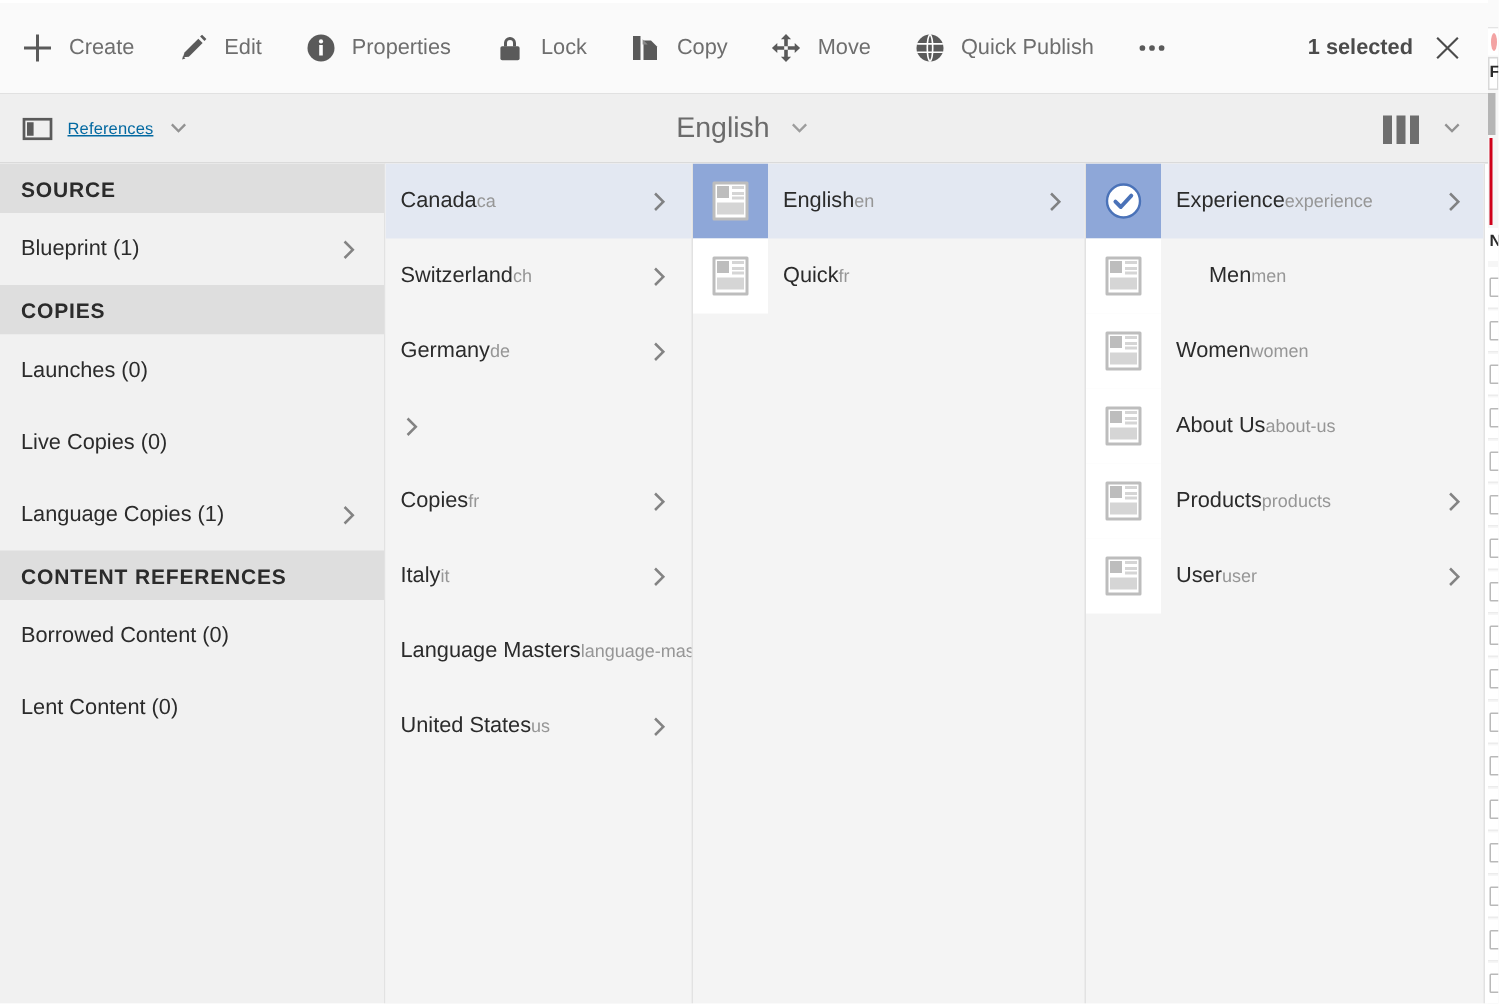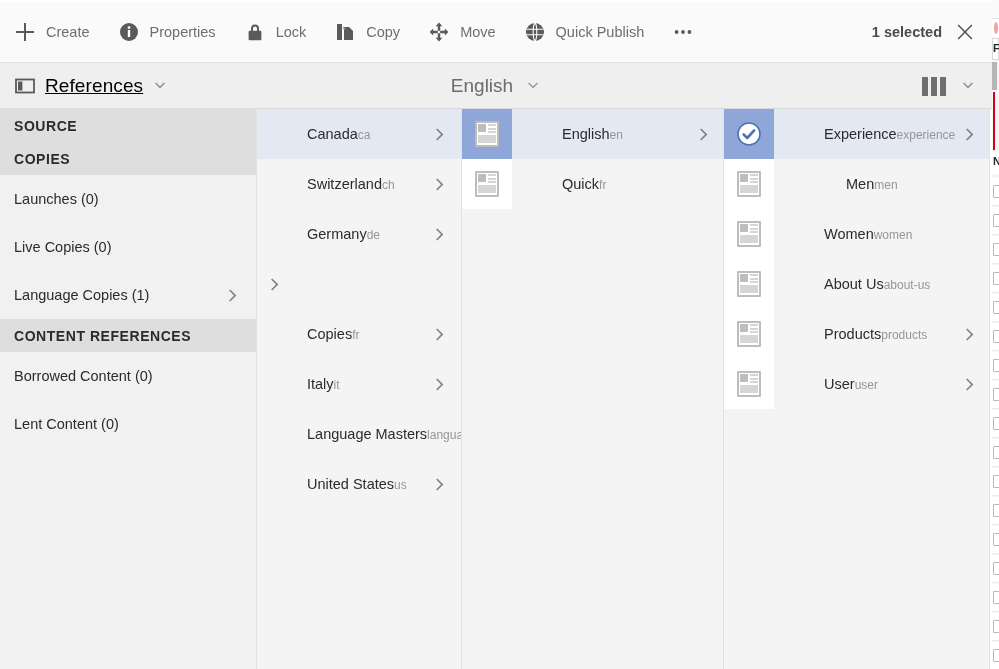--- a/index.html
+++ b/index.html
@@ -44,21 +44,21 @@
     background: #efefef;
     border-bottom: 1px solid #dadada;
   }
   .sh-left {
     position: absolute; left: 14px; top: 0; height: 46px;
     display: flex; align-items: center; gap: 9px;
   }
   .sh-rail-ico { width: 22px; height: 22px; }
   .sh-rail-ico svg { display:block; width:22px; height:22px; }
   .sh-link {
-    color: #000000; font-size: 19px; text-decoration: underline;
+    color: #0369a1; font-size: 11px; text-decoration: underline;
     cursor: pointer; letter-spacing: .1px;
   }
   .sh-caret { width: 16px; height: 16px; opacity: .62; }
   .sh-caret svg { display:block; width:16px; height:16px; }
   .sh-center {
     position: absolute; left: 0; top: 0; width: 992px; height: 46px;
     display: flex; align-items: center; justify-content: center; gap: 12px;
     pointer-events: none;
   }
   .sh-center > * { pointer-events: auto; }
@@ -120,21 +120,21 @@
   .item-thumb {
     width: 50px; flex: none; background: #ffffff;
     display: flex; align-items: center; justify-content: center;
   }
   .item.sel .item-thumb { background: #8ea7d8; }
 
   .item-body {
     flex: 1 1 auto; display: flex; align-items: center;
     padding: 0 10px 0 10px; min-height: 50px;
   }
-  .item-text { flex: 1 1 auto; min-width: 0; padding-left: 0; margin-left: 40px; }
+  .item-text { flex: 1 1 auto; min-width: 0; padding-left: 0; }
   .item-title {
     font-size: 14.5px; color: #2b2b2b; line-height: 1.15;
     white-space: nowrap; overflow: hidden; text-overflow: ellipsis;
   }
   .item-sub {
     font-size: 12px; color: #969696; line-height: 1.3; margin-top: 1px;
     white-space: nowrap; overflow: hidden; text-overflow: ellipsis;
   }
   .item.indent .item-text { padding-left: 22px; }
 
@@ -188,20 +188,30 @@
 
     <div class="tb-item">
       <span class="tb-ico">
         <svg viewBox="0 0 22 22">
             <path d="M10 2h2v8h8v2h-8v8h-2v-8H2v-2h8z" fill="#5a5a5a"></path>
           </svg>
       </span>
       <span class="tb-label">Create</span>
     </div>
 
+    <div class="tb-item">
+      <span class="tb-ico">
+        <svg viewBox="0 0 22 22">
+          <path d="M4 17.2l1 -3.2 9.2 -9.2 2.9 2.9 -9.2 9.2z" fill="#5a5a5a"></path>
+          <path d="M15.4 3.4l1.3 -1.3 2.9 2.9 -1.3 1.3z" fill="#5a5a5a"></path>
+          <path d="M3.4 18.6l2.2 -0.6 -1.6 -1.6z" fill="#5a5a5a"></path>
+        </svg>
+      </span>
+      <span class="tb-label">Edit</span>
+    </div>
 
     <div class="tb-item">
       <span class="tb-ico">
         <svg viewBox="0 0 22 22">
           <circle cx="11" cy="11" r="9" fill="#5a5a5a"></circle>
           <rect x="9.8" y="9" width="2.4" height="7" fill="#fff"></rect>
           <circle cx="11" cy="6.6" r="1.4" fill="#fff"></circle>
         </svg>
       </span>
       <span class="tb-label">Properties</span>
@@ -306,20 +316,28 @@
             <path d="M3 5.5l5 5 5-5-1.1-1.1L8 8.3 4.1 4.4z" fill="#5a5a5a"></path>
           </svg>
       </span>
     </div>
   </div>
 
   <div class="cols">
 
     <div class="col-side" id="col-side">
         <div class="grp-head">SOURCE</div>
+        <div class="side-row">
+          <span class="lbl">Blueprint (1)</span>
+          <span class="chev">
+            <svg viewBox="0 0 17 17">
+              <path d="M5.3 2.4l6.1 6.1-6.1 6.1-1.2-1.2 4.9-4.9-4.9-4.9z" fill="#6b6b6b"></path>
+            </svg>
+          </span>
+        </div>
         <div class="grp-head">COPIES</div>
         <div class="side-row">
           <span class="lbl">Launches (0)</span>
         </div>
         <div class="side-row">
           <span class="lbl">Live Copies (0)</span>
         </div>
         <div class="side-row">
           <span class="lbl">Language Copies (1)</span>
           <span class="chev">

